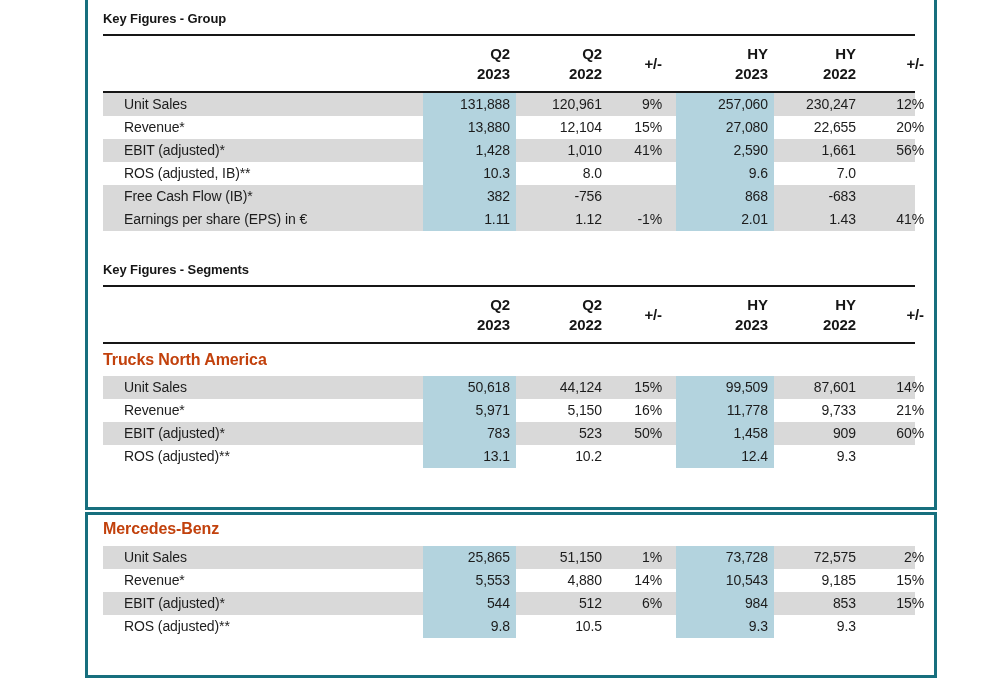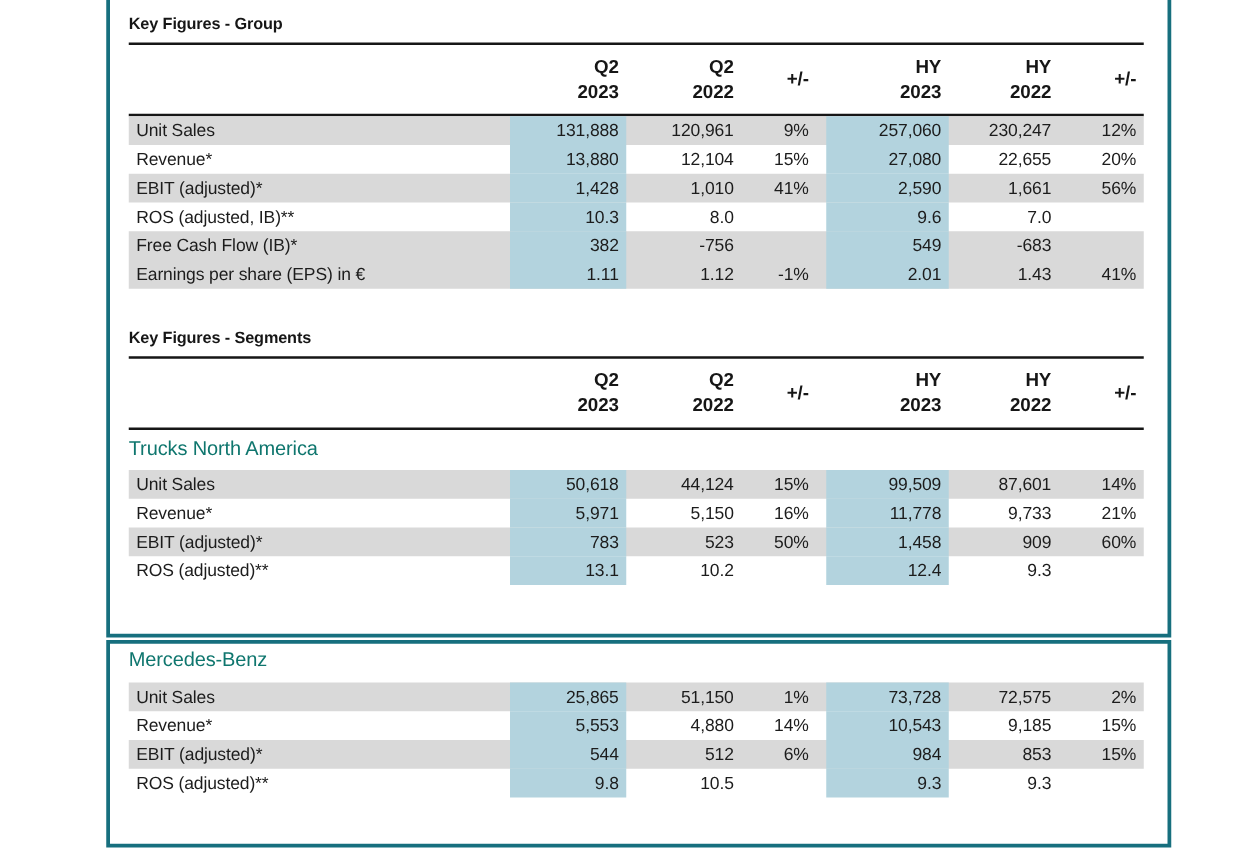--- a/index.html
+++ b/index.html
@@ -22,39 +22,39 @@
 
   .t-title {
     font-size:13px; font-weight:bold; height:24px; line-height:24px;
     margin-bottom:3px; color:#161616;
   }
   .title2 { margin-top:27px; }
   .hline { height:2px; background:#161616; }
 
   .thead { display:flex; height:55px;align-items:center; }
   .cell  { box-sizing:border-box; flex:0 0 auto; }
-  .label { width:305px; padding-left:6px; overflow:hidden; white-space:nowrap; }
+  .label { width:305px; padding-left:6px; overflow:hidden; white-space:nowrap;margin-left:15px; }
   .c1 { width:93px; }
   .c2 { width:92px; }
   .c3 { width:60px; }
   .c4 { width:98px; margin-left:8px; }
   .c5 { width:88px; }
   .c6 { width:68px; }
   .head {
     display:flex; flex-direction:column; justify-content:center; align-items:flex-end;
     padding-right:6px; font-weight:bold; font-size:15px; line-height:20px; color:#161616;
   }
   .trow { display:flex; height:23px; font-size:14px; }
   .trow .cell { height:100%; line-height:23px; }
   .trow.gray { background:#d9d9d9; }
   .num { text-align:right; padding-right:6px; white-space:nowrap; }
   .hi  { background:#b3d3de; }
 
   .seg-name {
-    font-size:16px; font-weight:normal; color:#0f766e;
+    font-size:16px; font-weight:bold; color:#c2410c;
     display:flex; align-items:center;
   }
   #tna-name { height:32px; }
   #mb-name  { height:28px; margin-bottom:3px; }
 </style>
 </head>
 <body>
 
 <div class="panel" id="panel-top">
   <div class="content">
@@ -124,21 +124,21 @@
           <div class="cell num c3"></div>
           <div class="cell num c4 hi">9.6</div>
           <div class="cell num c5">7.0</div>
           <div class="cell num c6"></div>
         </div>
         <div class="trow gray">
           <div class="cell label">Free Cash Flow (IB)*</div>
           <div class="cell num c1 hi">382</div>
           <div class="cell num c2">-756</div>
           <div class="cell num c3"></div>
-          <div class="cell num c4 hi">549</div>
+          <div class="cell num c4 hi">868</div>
           <div class="cell num c5">-683</div>
           <div class="cell num c6"></div>
         </div>
         <div class="trow gray">
           <div class="cell label">Earnings per share (EPS) in €</div>
           <div class="cell num c1 hi">1.11</div>
           <div class="cell num c2">1.12</div>
           <div class="cell num c3">-1%</div>
           <div class="cell num c4 hi">2.01</div>
           <div class="cell num c5">1.43</div>

